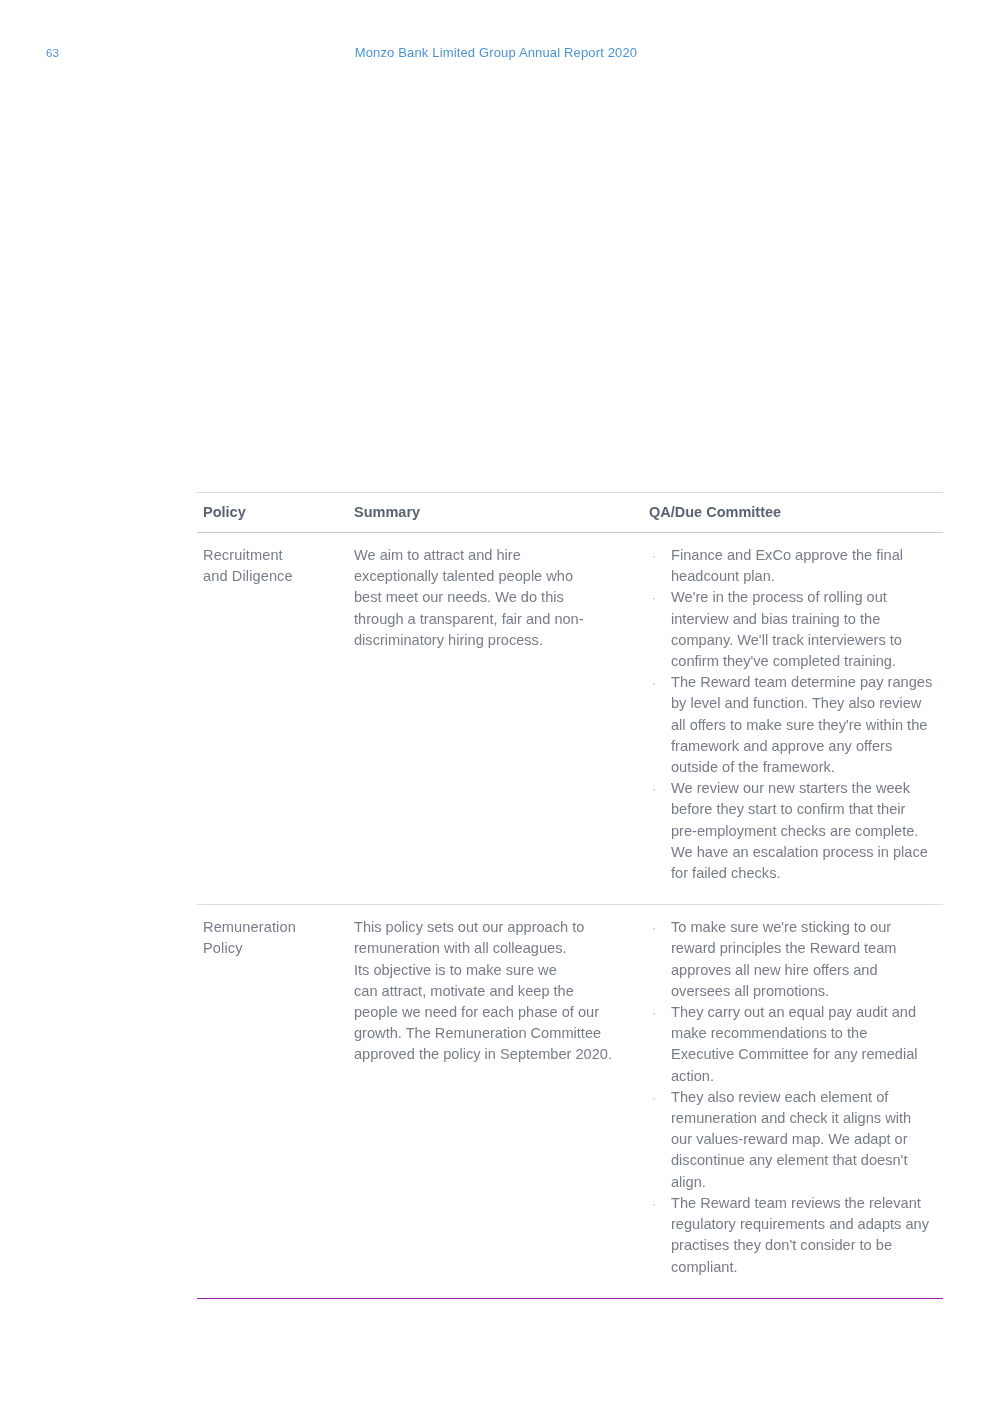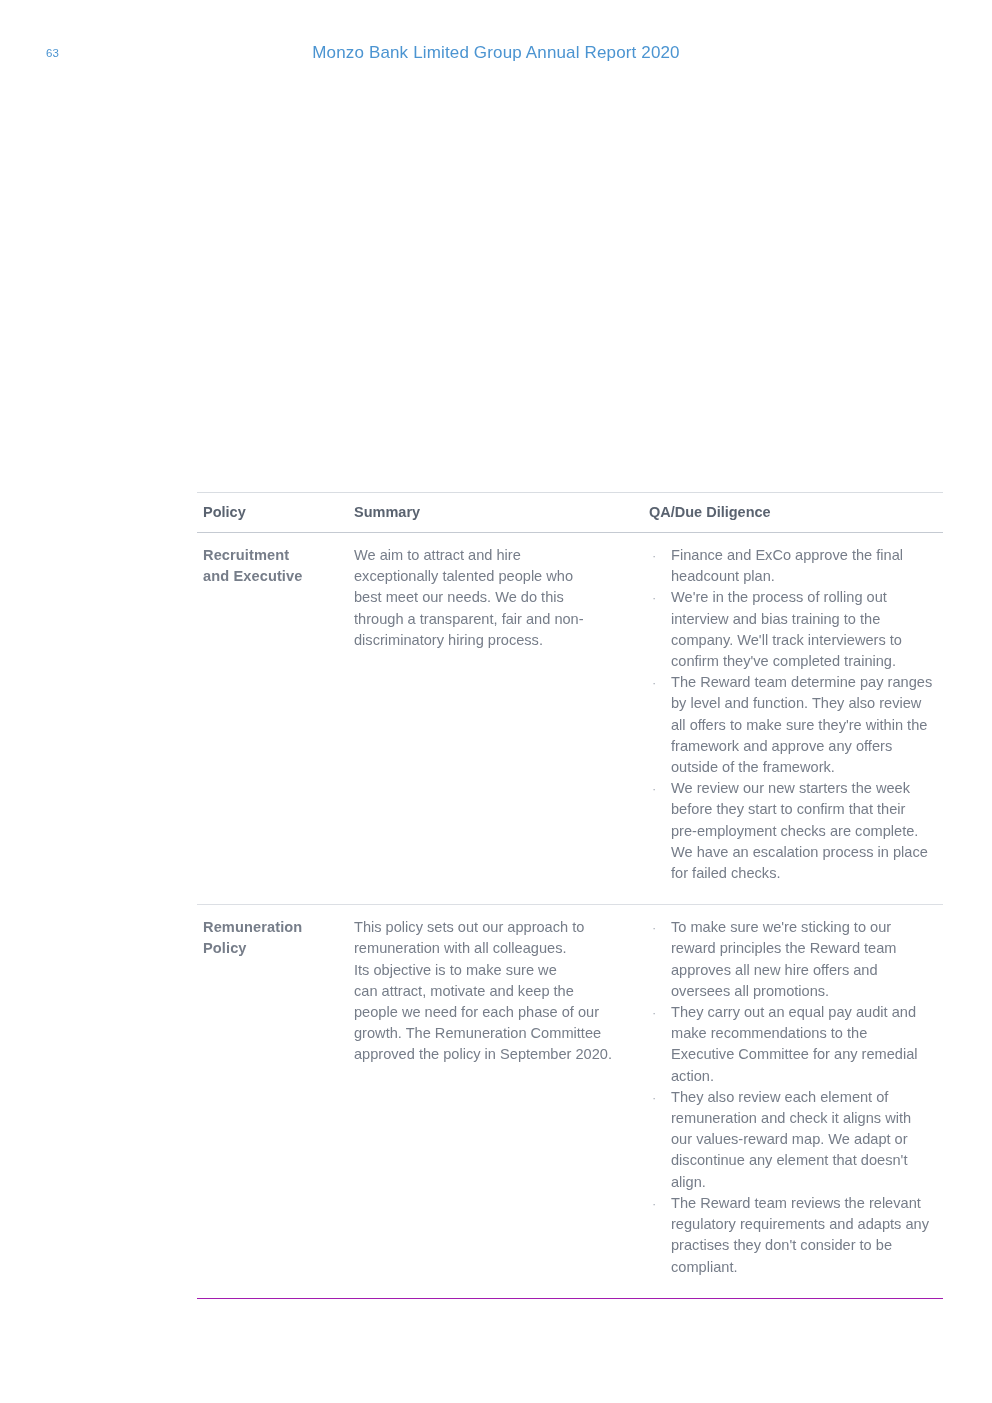--- a/index.html
+++ b/index.html
@@ -32,21 +32,21 @@
     line-height: 18px;
     color: #4b94d1;
     letter-spacing: 0.2px;
   }
   .header-title {
     position: absolute;
     left: 0;
     top: 0;
     width: 992px;
     text-align: center;
-    font-size: 17px;
+    font-size: 13px;
     line-height: 18px;
     color: #4b94d1;
     letter-spacing: 0.15px;
   }
 
   
   .policy-table {
     position: absolute;
     left: 197px;
     top: 492px;
@@ -77,21 +77,21 @@
     border-bottom: 1px solid #dcdfe4;
     font-size: 14.6px;
     line-height: 21.2px;
     color: #767d89;
   }
   .policy-table tbody tr:last-child td {
     border-bottom: 1px solid #a21caf;
   }
   .cell-policy {
     padding-left: 6px !important;
-    font-weight: bold;
+    font-weight: normal;
     color: #5a6370;
     letter-spacing: 0.1px;
   }
   .cell-summary { padding-right: 28px !important; }
   .cell-qa      { padding-right: 10px !important; }
 
   .summary-line { display: block; }
 
   ul.qa-list {
     margin: 0;
@@ -125,28 +125,28 @@
   <table class="policy-table">
     <colgroup>
       <col class="c-policy">
       <col class="c-summary">
       <col class="c-qa">
     </colgroup>
     <thead>
       <tr>
         <th class="pad-l">Policy</th>
         <th>Summary</th>
-        <th>QA/Due Diligence</th>
+        <th>QA/Due Committee</th>
       </tr>
     </thead>
     <tbody>
         <tr>
           <td class="cell-policy">
             <span class="summary-line">Recruitment</span>
-            <span class="summary-line">and Executive</span>
+            <span class="summary-line">and Diligence</span>
           </td>
           <td class="cell-summary">
             <span class="summary-line">We aim to attract and hire</span>
             <span class="summary-line">exceptionally talented people who</span>
             <span class="summary-line">best meet our needs. We do this</span>
             <span class="summary-line">through a transparent, fair and non-</span>
             <span class="summary-line">discriminatory hiring process.</span>
           </td>
           <td class="cell-qa">
             <ul class="qa-list">

